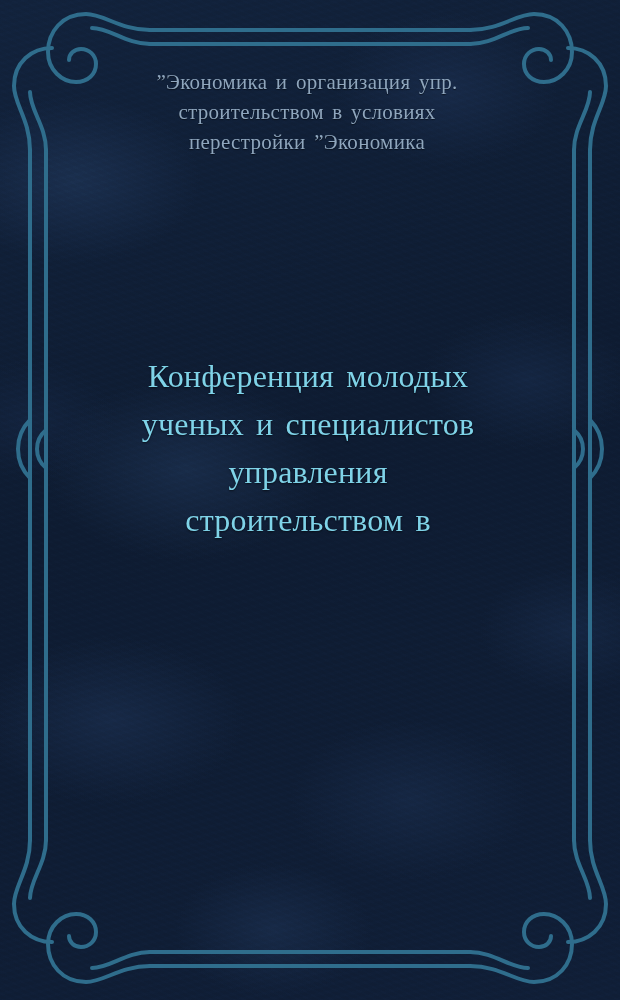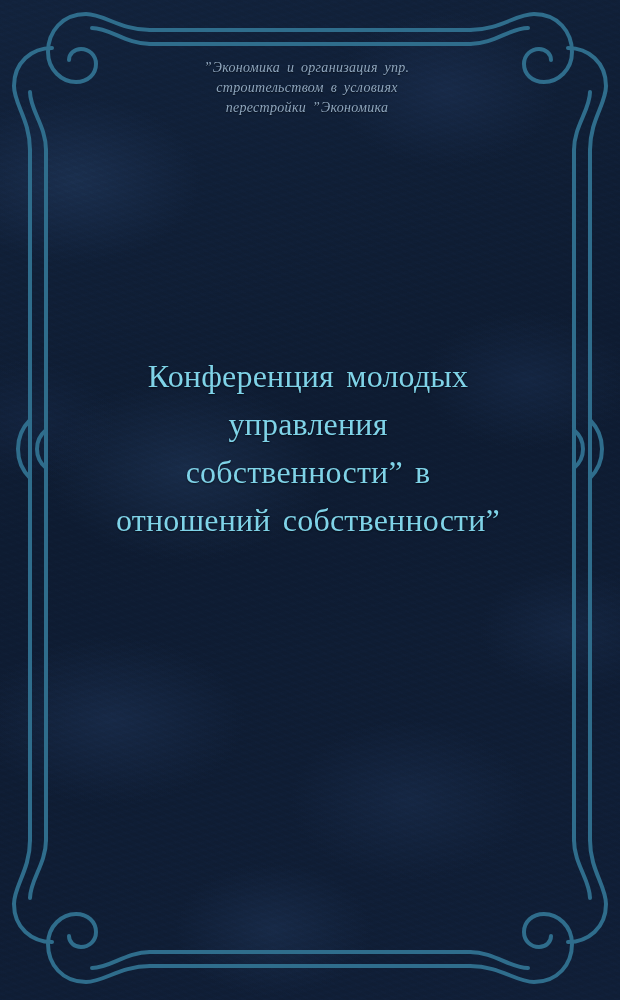--- a/index.html
+++ b/index.html
@@ -50,30 +50,29 @@
     pointer-events: none;
   }
   .frame svg {
     display: block;
   }
 
   
   .header-block {
     position: absolute;
     left: 62px;
-    top: 58px;
+    top: 68px;
     width: 490px;
     text-align: center;
     color: #8fa6bd;
-    font-size: 14px;
+    font-size: 21px;
     line-height: 1.42;
     letter-spacing: 0.3px;
     word-spacing: 3px;
     text-shadow: 0 1px 1px rgba(0,0,0,0.5);
-    font-style: italic;
   }
 
   .title-block {
     position: absolute;
     left: 58px;
     top: 352px;
     width: 500px;
     text-align: center;
     color: #7fd3e8;
     font-size: 32px;
@@ -149,18 +148,18 @@
   </div>
 
   <div class="header-block">
     <span class="line">ˮЭкономика и  организация  упр.</span>
     <span class="line">строительством в  условиях</span>
     <span class="line">перестройки  ˮЭкономика</span>
   </div>
 
   <div class="title-block">
     <span class="line">Конференция  молодых</span>
+    <span class="line">ученых и  специалистов</span>
     <span class="line">управления</span>
-    <span class="line">собственностиˮ в</span>
-    <span class="line">отношений  собственностиˮ</span>
+    <span class="line">строительством в</span>
   </div>
 
 </div>
 
 </body></html>

